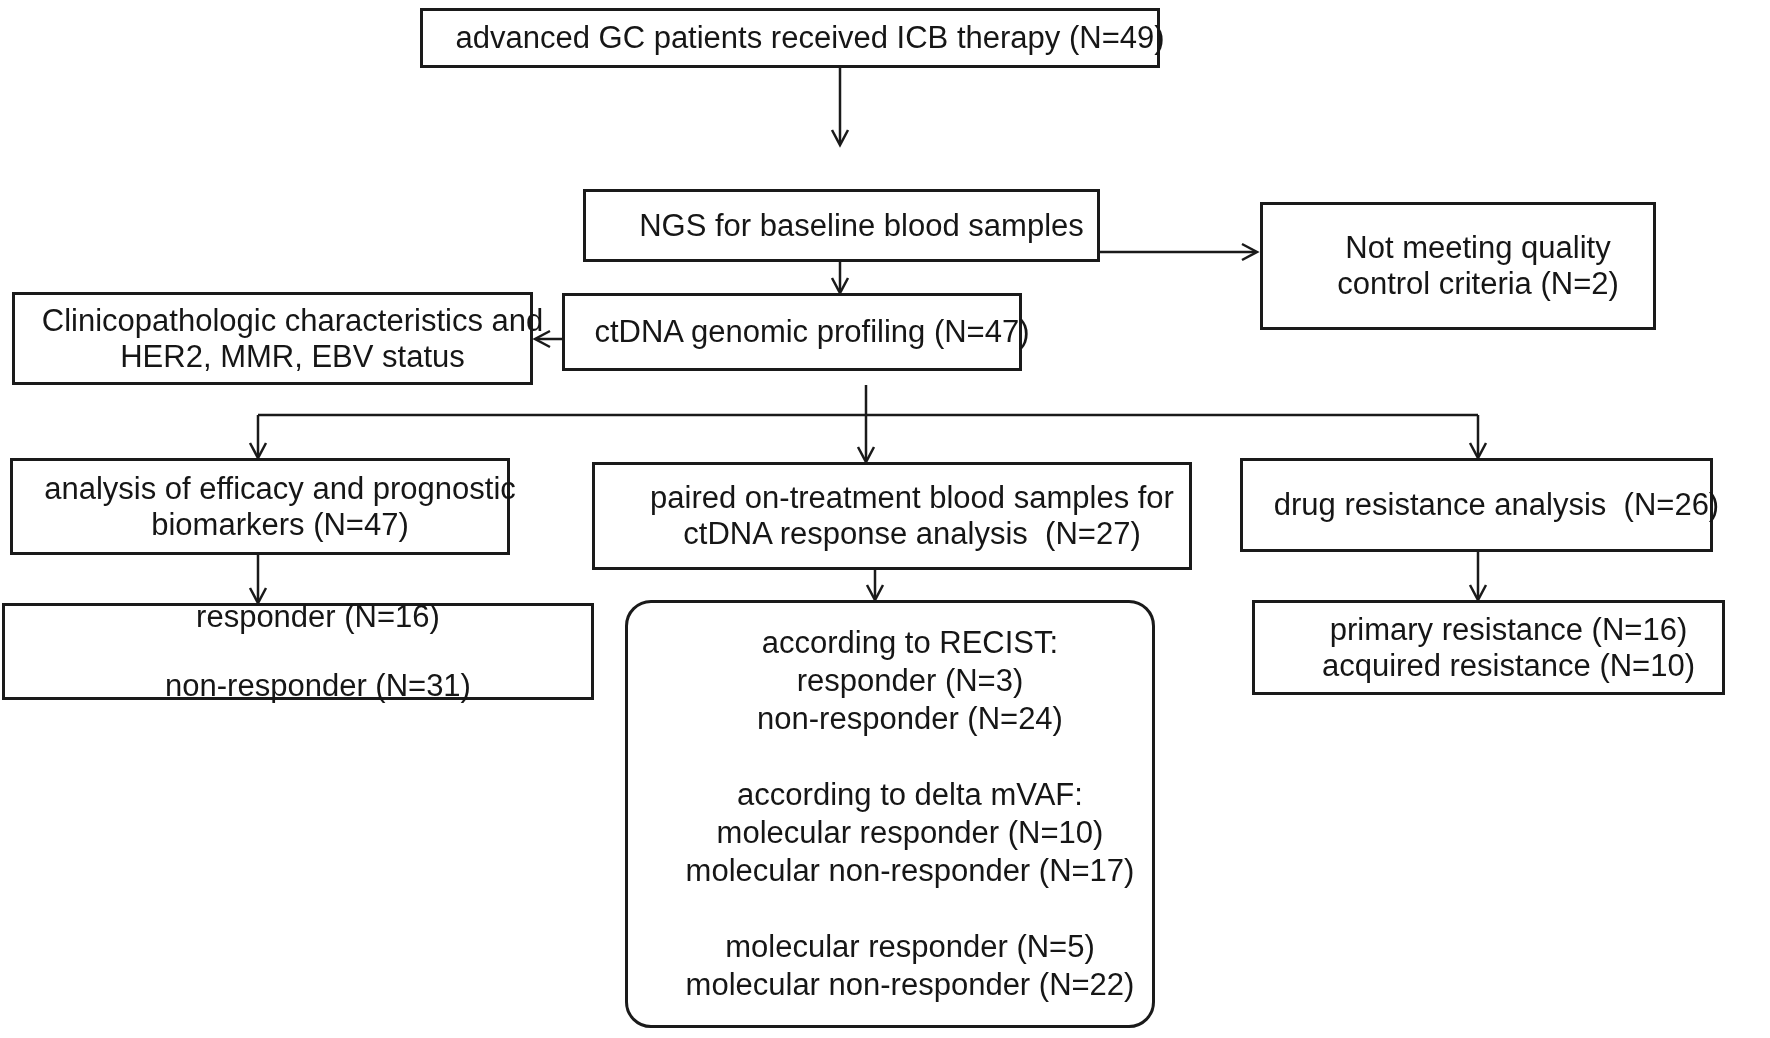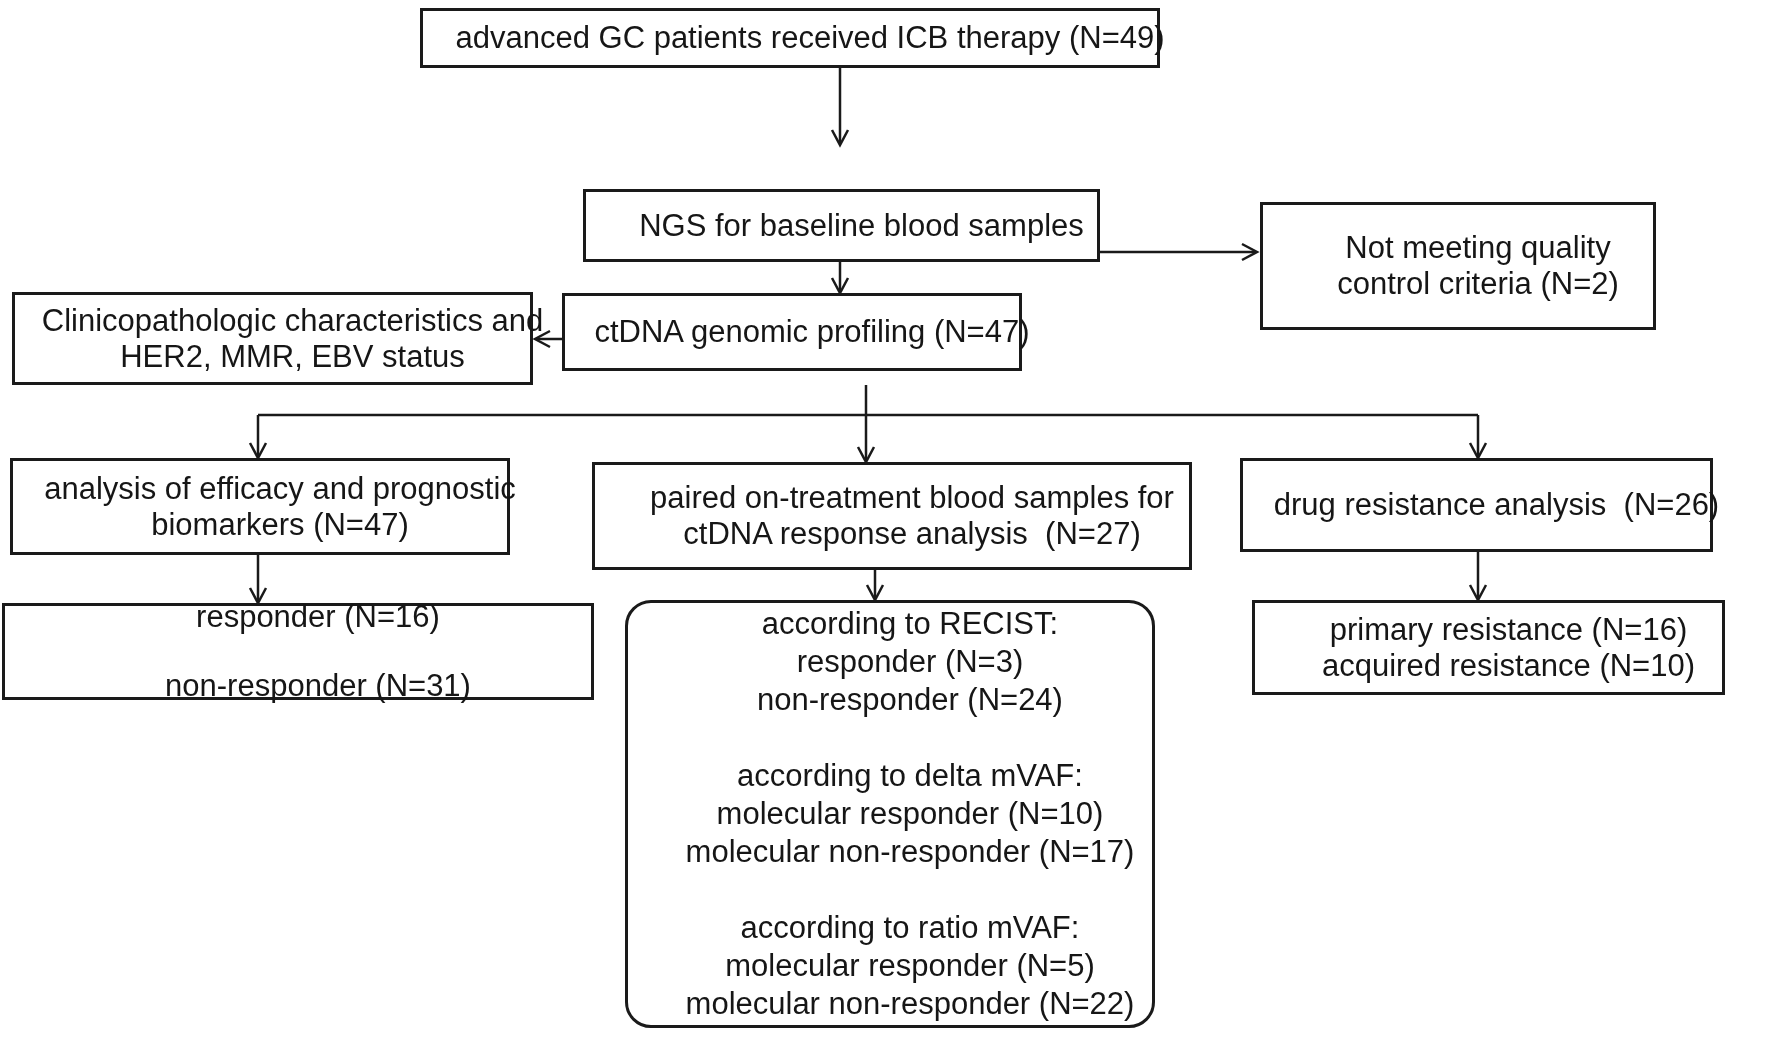--- a/index.html
+++ b/index.html
@@ -135,18 +135,17 @@
 
   <div class="node node-response-groups" style="left:625px; top:600px; width:530px; height:428px;">
     <div class="ln">according to RECIST:</div>
     <div class="ln">responder (N=3)</div>
     <div class="ln">non-responder (N=24)</div>
     <div class="ln"></div>
     <div class="ln">according to delta mVAF:</div>
     <div class="ln">molecular responder (N=10)</div>
     <div class="ln">molecular non-responder (N=17)</div>
     <div class="ln"></div>
-    <div class="ln">according to ratio mVAF:</div>
     <div class="ln">molecular responder (N=5)</div>
     <div class="ln">molecular non-responder (N=22)</div>
   </div>
 
 </div>
 
 </body></html>

